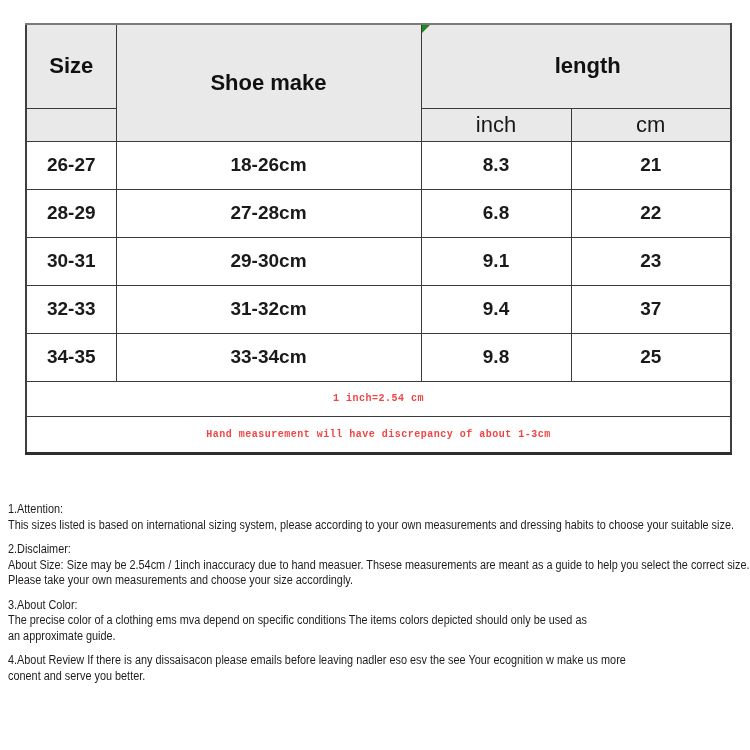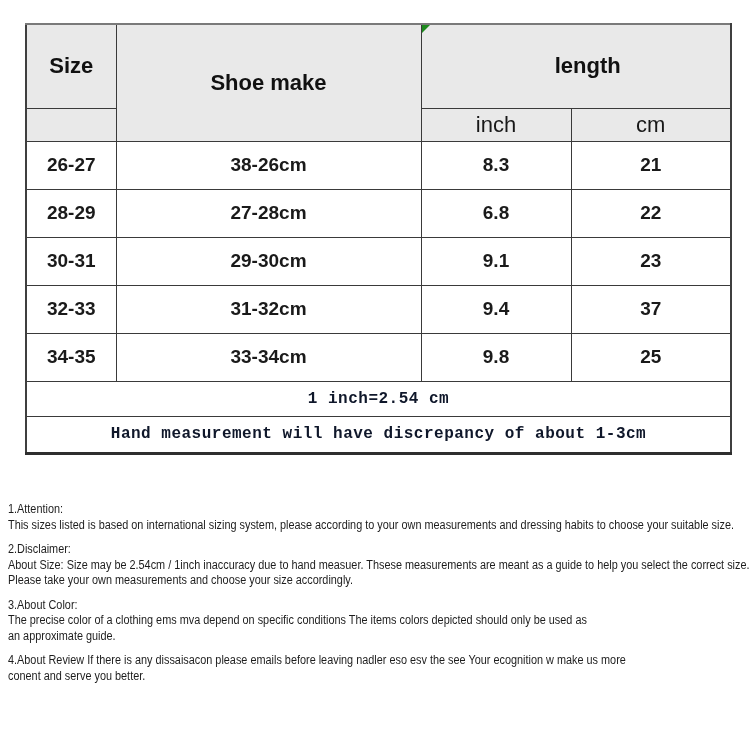--- a/index.html
+++ b/index.html
@@ -56,23 +56,23 @@
   th.blank { background: #e9e9e9; }
   td.cell {
     background: #ffffff;
     font-size: 19px;
     color: #1a1a1a;
   }
   td.note {
     background: #ffffff;
     font-family: "Liberation Mono", monospace;
     font-weight: bold;
-    font-size: 16px;
+    font-size: 10px;
     letter-spacing: 0.5px;
-    color: #0f172a;
+    color: #ef4444;
   }
   th.length-cell { position: relative; padding-left: 24px; }
   .corner-triangle {
     position: absolute;
     top: 0; left: 0;
     width: 0; height: 0;
     border-top: 8px solid #1e8a1e;
     border-right: 8px solid transparent;
   }
 
@@ -115,21 +115,21 @@
       </tr>
       <tr class="r-head2">
         <th class="blank"></th>
         <th class="sub">inch</th>
         <th class="sub">cm</th>
       </tr>
     </thead>
     <tbody>
       <tr class="r-data">
         <td class="cell">26-27</td>
-        <td class="cell">38-26cm</td>
+        <td class="cell">18-26cm</td>
         <td class="cell">8.3</td>
         <td class="cell">21</td>
       </tr>
       <tr class="r-data">
         <td class="cell">28-29</td>
         <td class="cell">27-28cm</td>
         <td class="cell">6.8</td>
         <td class="cell">22</td>
       </tr>
       <tr class="r-data">

